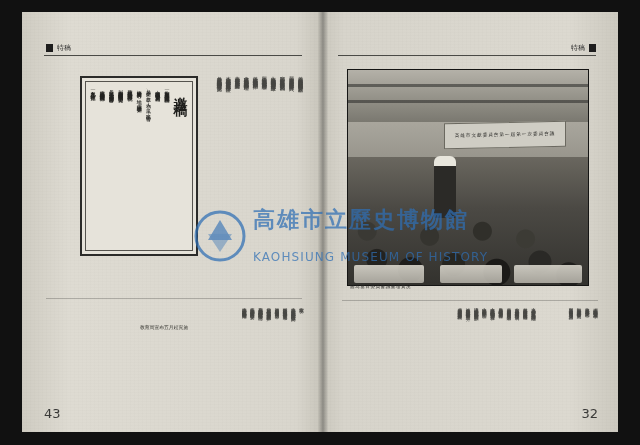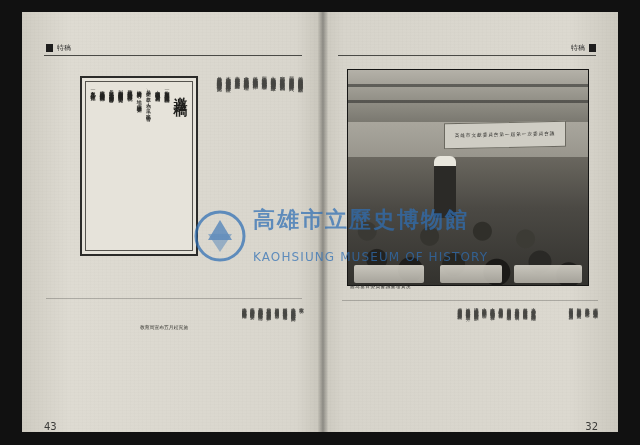--- a/index.html
+++ b/index.html
@@ -47,21 +47,21 @@
     font-size:7px;color:#2a2a2a;
   }
   .runhead .blk{width:7px;height:8px;background:#1d1d1d;}
   .rule{
     position:absolute;height:1px;background:#4a4a46;left:0;right:0;top:43px;
   }
   .runhead-l{left:24px;}
   .runhead-r{right:22px;flex-direction:row-reverse;}
 
   
-  .folio{position:absolute;bottom:0;font-size:10px;color:#3a3a38;}
+  .folio{position:absolute;bottom:11px;font-size:13px;color:#3a3a38;}
   .folio-l{left:22px;}
   .folio-r{right:20px;}
 
   
   .vcols{
     position:absolute;
     display:flex;flex-direction:row-reverse;
     gap:2px;
   }
   .vcol{

